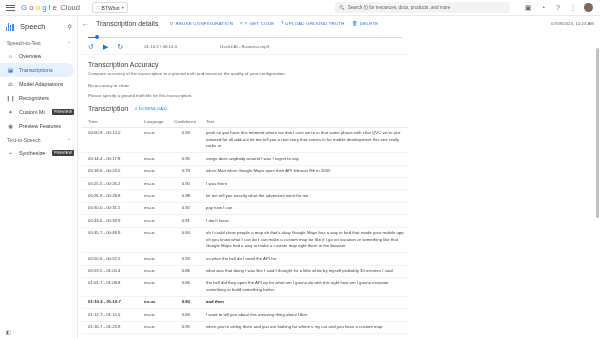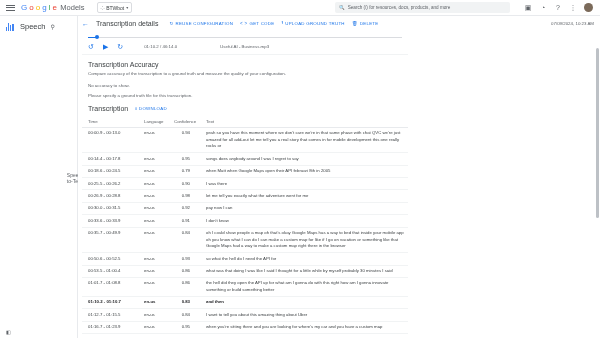--- a/index.html
+++ b/index.html
@@ -55,21 +55,21 @@
   .avatar { width:9px; height:9px; border-radius:50%; background:#7b6a5a; display:block; cursor:pointer; }
 
   
   .shell { display: flex; height: 322px; }
 
   
   .sidebar {
     width: 78px;
     border-right: 1px solid #e8eaed;
     background: #fff;
-    display: flex; flex-direction: row;
+    display: flex; flex-direction: column;
     flex-shrink: 0;
     position: relative;
   }
   .sb-head {
     display:flex; align-items:center; gap:5px;
     padding: 6px 5px 6px 6px;
     height: 20px;
   }
   .sb-logo { width:9px; height:9px; display:flex; align-items:flex-end; gap:.8px; }
   .sb-logo i { display:block; width:1.3px; background:#4285f4; }
@@ -189,21 +189,21 @@
       <span></span>
       <span></span>
   </div>
   <div class="gcloud">
     <span class="g1">G</span>
       <span class="g2">o</span>
       <span class="g3">o</span>
       <span class="g4">g</span>
       <span class="g5">l</span>
       <span class="g6">e</span>
-    <span class="cloud">Models</span>
+    <span class="cloud">Cloud</span>
   </div>
   <div class="proj">
     <span class="dots">⁘</span>
     <span>BTWbot</span>
     <span class="caret">▾</span>
   </div>
   <div class="searchwrap">
     <span>🔍</span>
     <span>Search (/) for resources, docs, products, and more</span>
   </div>

